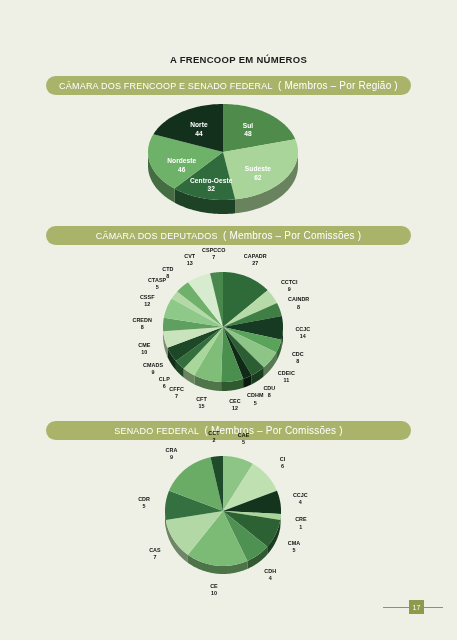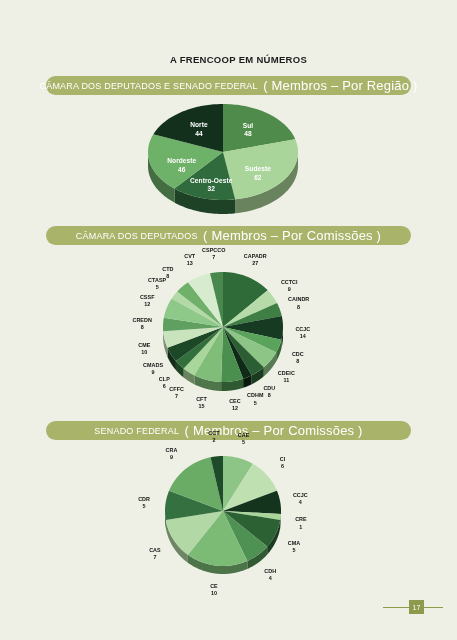--- a/index.html
+++ b/index.html
@@ -42,21 +42,21 @@
     font-size: 9px;
     letter-spacing: 0.2px;
     display: flex;
     align-items: center;
     justify-content: center;
     white-space: nowrap;
   }
   .band-1 { top: 76px; }
   .band-2 { top: 226px; }
   .band-3 { top: 421px; }
-  .band .band-sub { font-size: 13px; }
+  .band .band-sub { font-size: 10px; }
   .band .band-main { font-weight: normal; }
 
   .chart-area { position: absolute; }
   .chart-1 { left: 0; top: 96px; width: 457px; height: 135px; }
   .chart-2 { left: 0; top: 256px; width: 457px; height: 160px; }
   .chart-3 { left: 0; top: 438px; width: 457px; height: 165px; }
 
   .pie-wrap {
     position: absolute;
     left: 50%;
@@ -102,21 +102,21 @@
   }
 </style>
 </head>
 <body>
 
 <div class="page">
 
   <div class="doc-title">A FRENCOOP EM NÚMEROS</div>
 
   <div class="band band-1">
-    <span class="band-main">CÂMARA DOS DEPUTADOS E SENADO FEDERAL</span>
+    <span class="band-main">CÂMARA DOS FRENCOOP E SENADO FEDERAL</span>
     <span>&nbsp;&nbsp;</span>
     <span class="band-sub">( Membros – Por Região )</span>
   </div>
 
   <div class="chart-area chart-1">
     <div class="pie-wrap" id="pie1" style="top: 2px; width: 174px; height: 128px;">
         <svg class="pie-svg" width="174" height="128">
           <g>
             <path d="M155.98652284859088,53.09007594522956L155.98012836016972,55.10487637655839L155.84162573511634,57.11773011664371L155.57125900240362,59.125090701072466L155.1695045235163,61.12342134387004L154.63707015314534,63.10920116899412L153.97489399201268,65.07893141379654L153.18414273402357,67.02914159352356L152.26620961065828,68.95639561599288L151.22271193622583,70.85729783567425L150.05548825830357,72.7284990365066L148.7665951183845,74.56670233291092L147.35830342843897,76.36866897860135L145.8330944697753,78.13122407296031L144.1936555212487,79.8512621549234L142.44287512452144,81.52575267451805L140.58383799471636,83.15174533241576L138.6198195854306,84.72637527808999L136.55428031768542,86.24686815742109L134.39085948298086,87.71054500085478L132.1333688311961,89.11482694350188L129.78578585463467,90.45723976886251L127.35224678004639,91.73541826816965L124.83703928097347,92.9471104076709L122.24459492326163,94.09018129650624L119.57948135704578,95.1626169481906L116.84639426896774,96.16252782907422L114.0501491088055,97.08815218752821L111.19567260509032,97.93785915799006L108.28799408466142,98.7101516343997L105.33223661145132,99.40366890796369L102.33360796011532,100.01718906459978L99.29739144040816,100.54963113783788L96.22893658847501,101.00005701338426L93.13364974145738,101.36767308199325L93.13364974145738,115.36767308199325L96.22893658847501,115.00005701338426L99.29739144040816,114.54963113783788L102.33360796011532,114.01718906459978L105.33223661145132,113.40366890796369L108.28799408466142,112.7101516343997L111.19567260509032,111.93785915799006L114.0501491088055,111.08815218752821L116.84639426896774,110.16252782907422L119.57948135704578,109.1626169481906L122.24459492326163,108.09018129650624L124.83703928097347,106.9471104076709L127.35224678004639,105.73541826816965L129.78578585463467,104.45723976886251L132.1333688311961,103.11482694350188L134.39085948298086,101.71054500085478L136.55428031768542,100.24686815742109L138.6198195854306,98.72637527808999L140.58383799471636,97.15174533241576L142.44287512452144,95.52575267451805L144.1936555212487,93.8512621549234L145.8330944697753,92.13122407296031L147.35830342843897,90.36866897860135L148.7665951183845,88.56670233291092L150.05548825830357,86.7284990365066L151.22271193622583,84.85729783567425L152.26620961065828,82.95639561599288L153.18414273402357,81.02914159352356L153.97489399201268,79.07893141379654L154.63707015314534,77.10920116899412L155.1695045235163,75.12342134387004L155.57125900240362,73.12509070107247L155.84162573511634,71.11773011664371L155.98012836016972,69.1048763765584L155.98652284859088,67.09007594522956Z" fill="#69835f"></path>
             <path d="M93.13364974145738,101.36767308199325L91.52737208350085,101.52479194485295L89.91615283536801,101.65960248203147L88.30074830975926,101.77204141292842L86.6819167839608,101.86205595826401L85.06041814390633,101.92960386485395L83.43701352748357,101.97465342544318L81.81246496725302,101.99718349358943L80.18753503274704,101.99718349358943L78.56298647251649,101.97465342544318L76.93958185609371,101.92960386485395L75.31808321603926,101.86205595826401L73.6992516902408,101.77204141292842L72.08384716463203,101.65960248203149L70.47262791649922,101.52479194485295L68.86635025854268,101.36767308199326L67.26576818386081,101.18831964566928L65.67163301202265,100.98681582509482L64.08469303639546,100.76325620696181L62.50569317289289,100.51774573104099L60.93537461030847,100.25039964092271L59.374474462398716,99.96134342992117L57.82372542187896,99.65071278216737L56.283855416494504,99.3186535089184L54.7555872673284,98.96532148011308L53.23963834950645,98.590882551206L51.73672025545844,98.19551248531428L50.24753846089383,97.77939687071377L48.77279199364863,97.34273103372297L47.313173105559095,96.88571994701634L45.86936694751578,96.40857813340911L44.442051247851076,95.91152956515951L43.03189599421098,95.39480755883531L41.63956311906,94.85865466579405L40.265706188967556,94.30332255832852L38.910970097821355,93.72907191153075L37.57599076411139,93.13617228093017L36.261394832427456,92.52490197596299L34.96779937930972,91.8955479293329L33.69581162359041,91.24840556232353L32.44602864136296,90.58377864612658L32.44602864136296,104.58377864612658L33.69581162359041,105.24840556232353L34.96779937930972,105.8955479293329L36.261394832427456,106.52490197596299L37.57599076411139,107.13617228093017L38.910970097821355,107.72907191153075L40.265706188967556,108.30332255832852L41.63956311906,108.85865466579405L43.03189599421098,109.39480755883531L44.442051247851076,109.91152956515951L45.86936694751578,110.40857813340911L47.313173105559095,110.88571994701634L48.77279199364863,111.34273103372297L50.24753846089383,111.77939687071377L51.73672025545844,112.19551248531428L53.23963834950645,112.590882551206L54.7555872673284,112.96532148011308L56.283855416494504,113.3186535089184L57.82372542187896,113.65071278216737L59.374474462398716,113.96134342992117L60.93537461030847,114.25039964092271L62.50569317289289,114.51774573104099L64.08469303639546,114.76325620696181L65.67163301202265,114.98681582509482L67.26576818386081,115.18831964566928L68.86635025854268,115.36767308199326L70.47262791649922,115.52479194485295L72.08384716463203,115.65960248203149L73.6992516902408,115.77204141292842L75.31808321603926,115.86205595826401L76.93958185609371,115.92960386485395L78.56298647251649,115.97465342544318L80.18753503274704,115.99718349358943L81.81246496725302,115.99718349358943L83.43701352748357,115.97465342544318L85.06041814390633,115.92960386485395L86.6819167839608,115.86205595826401L88.30074830975926,115.77204141292842L89.91615283536801,115.65960248203147L91.52737208350085,115.52479194485295L93.13364974145738,115.36767308199325Z" fill="#1d4225"></path>

